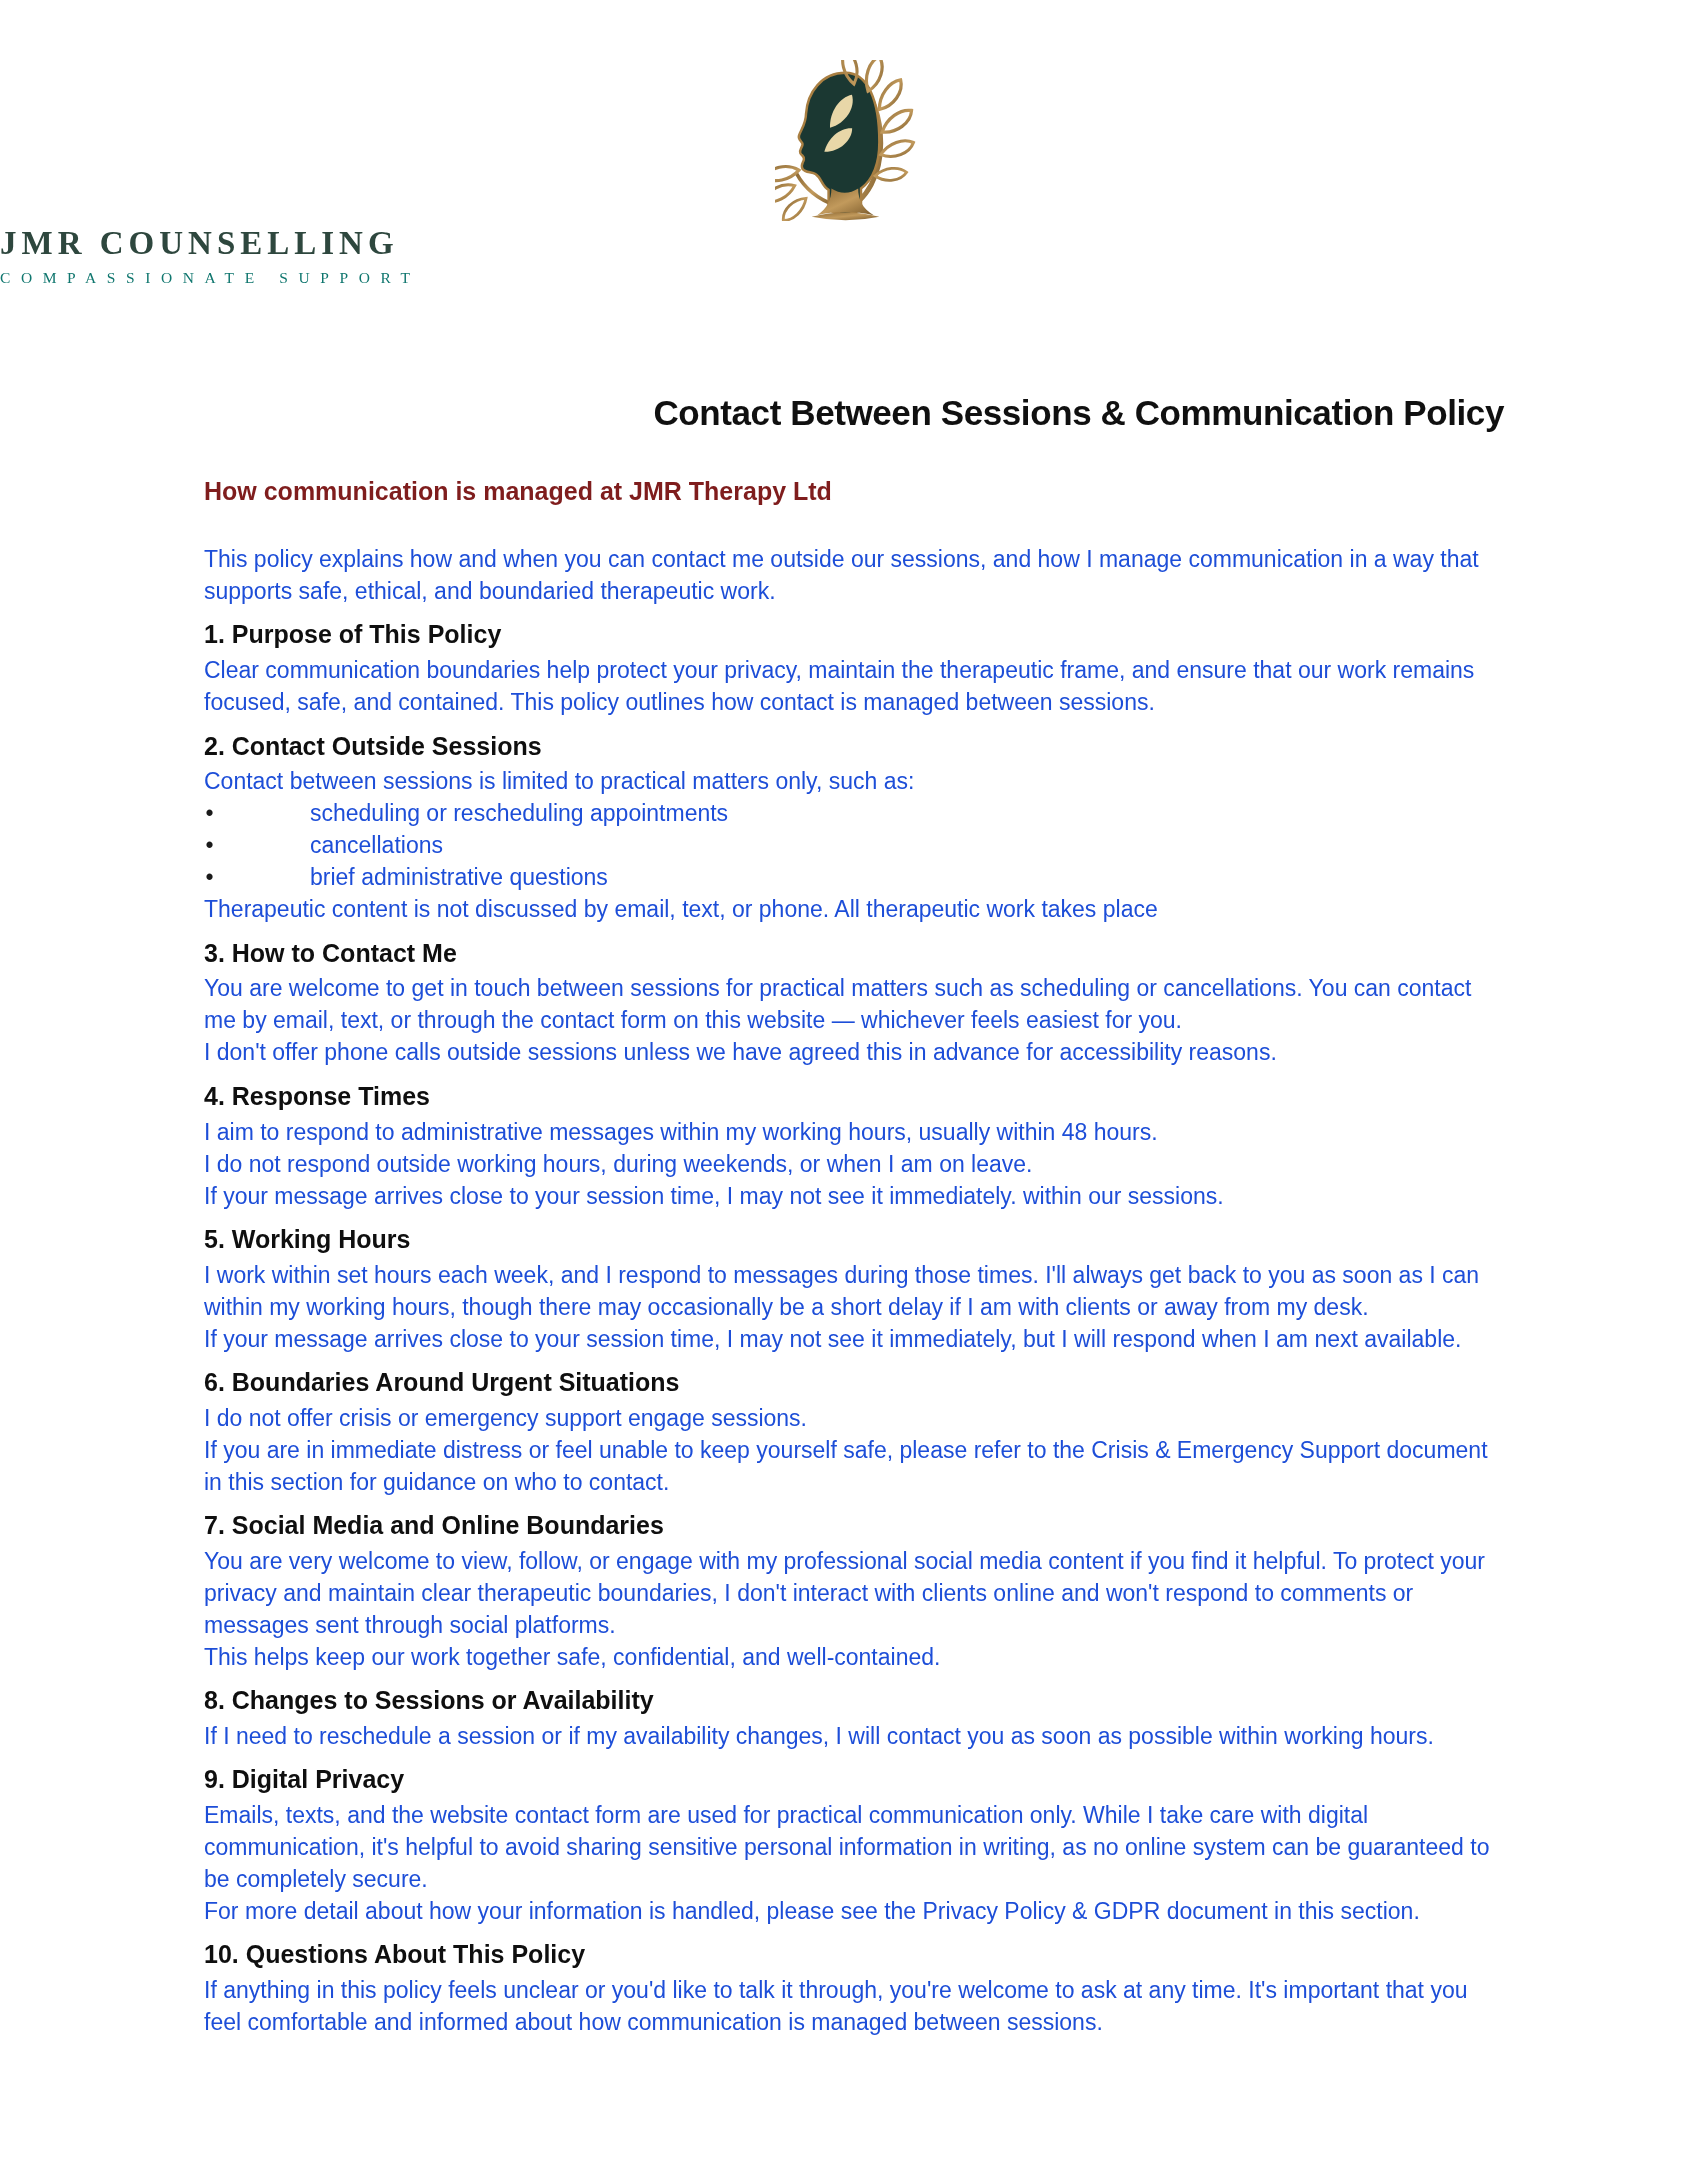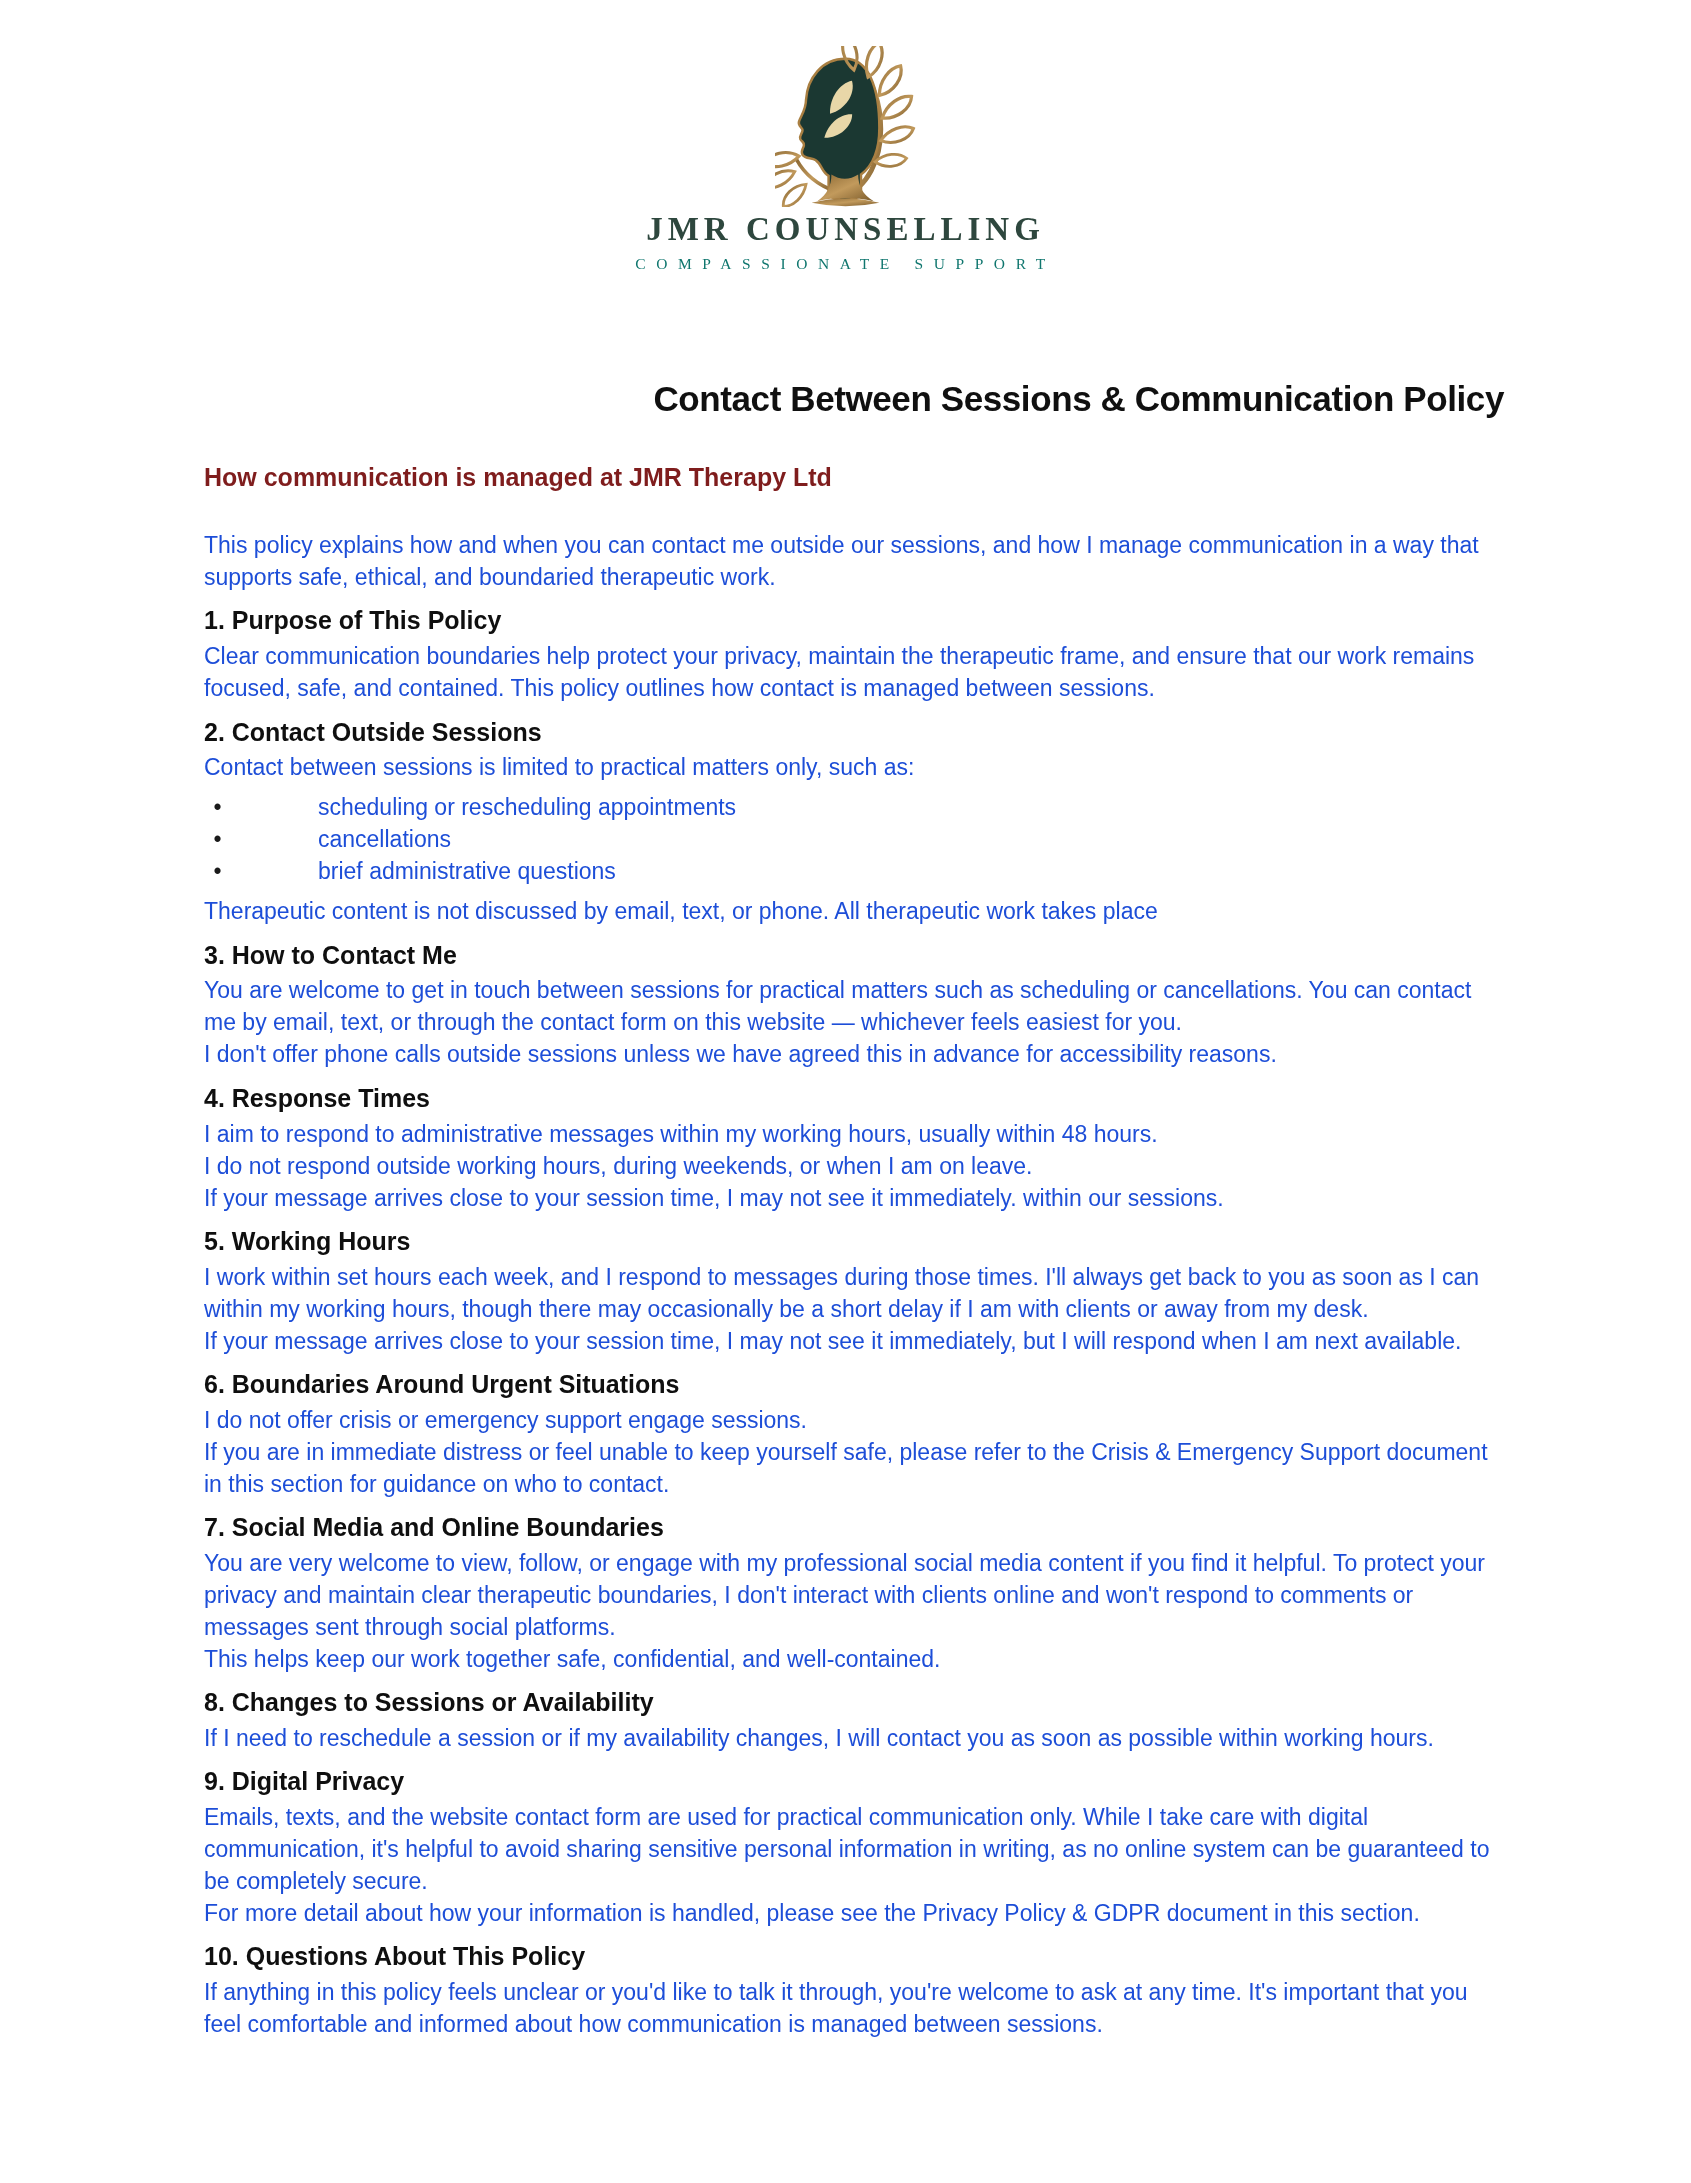--- a/index.html
+++ b/index.html
@@ -7,22 +7,22 @@
     position: relative;
     width: 1691px;
     height: 2183px;
     background: #ffffff;
     font-family: "Liberation Sans", "DejaVu Sans", sans-serif;
     box-sizing: border-box;
     overflow: hidden;
   }
   
   .logo-block {
-    padding-top: 46px;
-    text-align: center;
+    padding-top: 60px;
+    text-align: left;
   }
   .logo-graphic { display: block; margin: 0 auto; }
   .logo-name {
     margin-top: 4.2px;
     font-family: "Liberation Serif", "DejaVu Serif", serif;
     font-weight: 700;
     font-size: 33px;
     letter-spacing: 5px;
     color: #2e473e;
   }
@@ -60,21 +60,21 @@
   }
   h3.section-heading {
     margin: 11.3px 0 2.8px 0;
     font-size: 25px;
     font-weight: 700;
     color: #0f0f0f;
     line-height: 33px;
   }
   ul.bullet-list {
     list-style: none;
-    margin: 8px;
+    margin: 0;
     padding: 0;
   }
   ul.bullet-list li {
     position: relative;
     padding-left: 106px;
   }
   ul.bullet-list li::before {
     content: "\2022";
     position: absolute;
     left: 1.4px;

